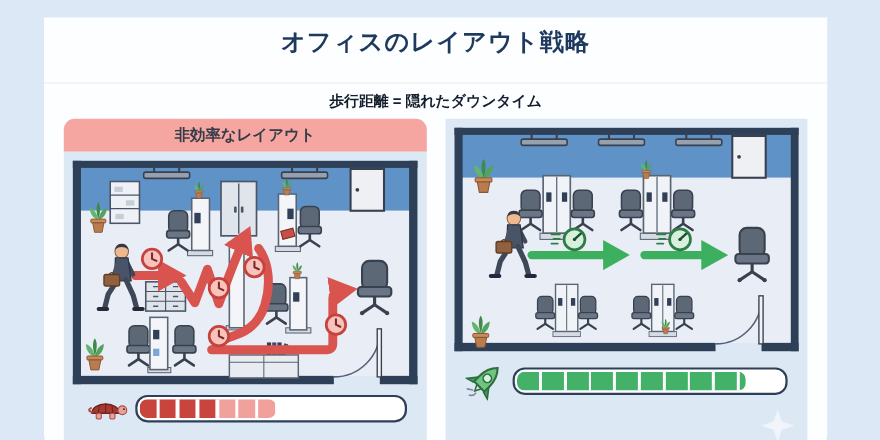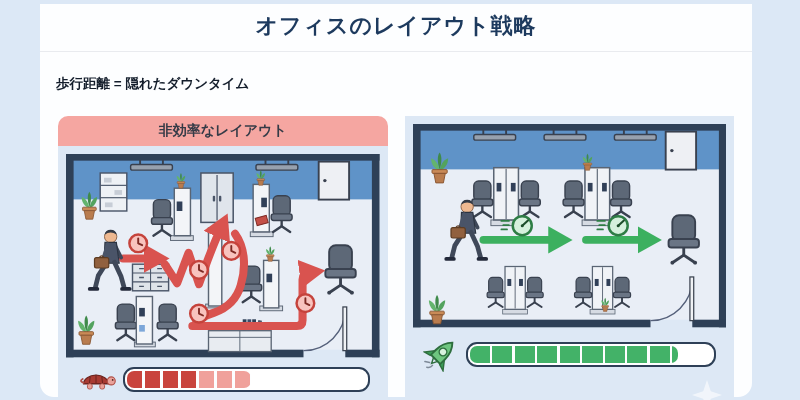--- a/index.html
+++ b/index.html
@@ -9,29 +9,29 @@
     font-family:"Liberation Sans","DejaVu Sans",sans-serif;
   }
   .card{
     position:relative;
     margin-left:40px;
     width:712px;height:393px;
     background:#fdfeff;
     border-radius:0 0 14px 14px;
   }
   .title{
-    margin:4px;padding:7px 0 6px;
+    margin:16px;padding:7px 0 6px;
     text-align:center;
     font-size:22px;font-weight:bold;letter-spacing:1px;
     color:#1d3a5e;
   }
   .divider{height:0;border:0;border-top:1.5px solid #e9ebef;margin:0;}
   .subtitle{
-    margin:16px;padding:7px 0 5px;
-    text-align:left;font-size:13.5px;font-weight:bold;color:#141e2c;
+    margin:0;padding:7px 0 5px;
+    text-align:center;font-size:13.5px;font-weight:bold;color:#141e2c;
   }
   .panels{display:flex;gap:17px;padding:2px 18px 0;height:316px;}
   .panel{flex:1;display:flex;flex-direction:column;position:relative;}
   .panel-header{
     border-radius:10px 10px 0 0;
     text-align:center;font-weight:bold;font-size:14px;color:#353b47;
     padding:6px 0;
   }
   .panel-body{
     background:#dde8f5;border-radius:0 0 10px 10px;

